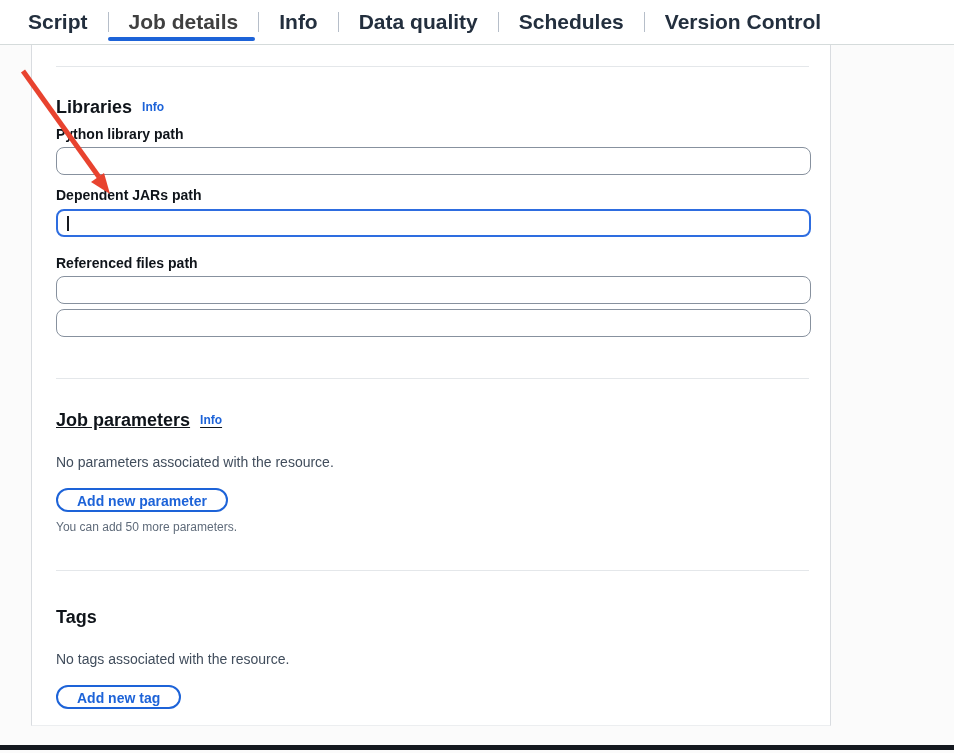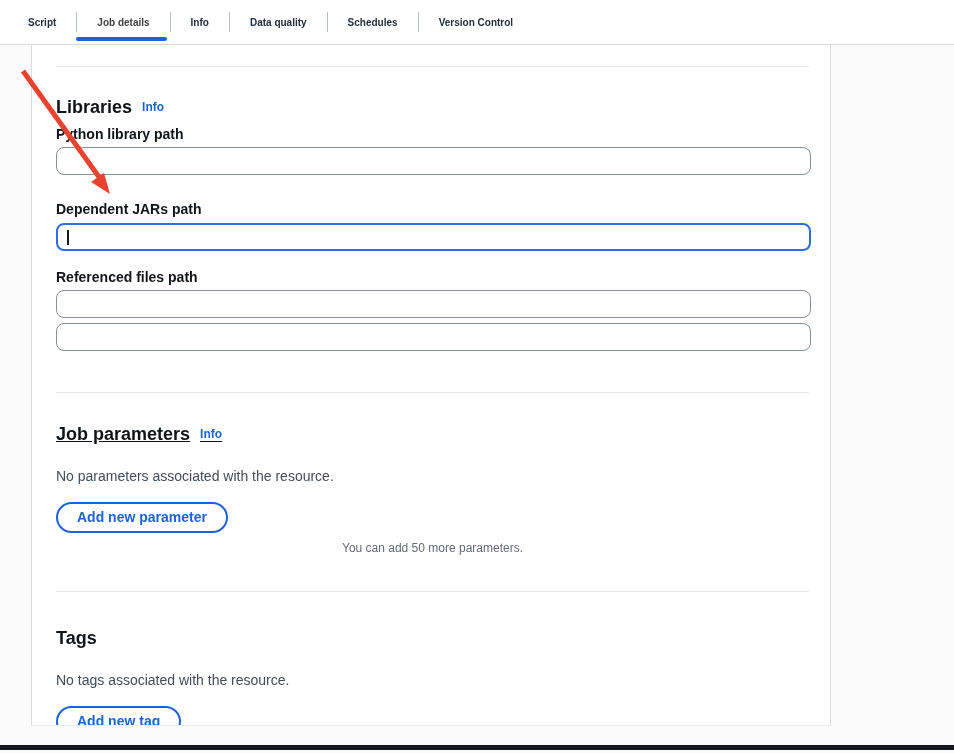--- a/index.html
+++ b/index.html
@@ -17,21 +17,21 @@
   .tabbar {
     position:absolute; top:0; left:0;
     width:954px; height:45px;
     background:#ffffff;
     border-bottom:1px solid #d5dbdb;
     display:flex; align-items:stretch;
     padding-left:28px;
   }
   .tab {
     display:flex; align-items:center;
-    font-size:10px; font-weight:700;
+    font-size:21px; font-weight:700;
     color:#232f3e;
     cursor:pointer;
     position:relative;
     white-space:nowrap;
   }
   .tab.active { color:#404040; }
   .tab.active::after {
     content:"";
     position:absolute; left:-21px; right:-17px; bottom:3px;
     height:4px; border-radius:2px;
@@ -75,21 +75,21 @@
     margin-left:10px;
     vertical-align:2px;
     cursor:pointer;
   }
 
   .field-label {
     font-size:14px; font-weight:700;
     color:#0f141a; line-height:16px;
   }
   .lbl-1 { margin-top:9px; }
-  .lbl-2 { margin-top:26px; }
+  .lbl-2 { margin-top:12px; }
   .lbl-3 { margin-top:18px; }
   .lbl-4 { margin-top:19px; }
 
   .input-wrap { position:relative; margin-top:5px; }
   .input-wrap.focused { margin-top:6px; }
   .text-input {
     width:755px; height:28px;
     border:1px solid #87919e;
     border-radius:8px;
     background:#ffffff;
@@ -116,27 +116,27 @@
   }
   .pill-button {
     display:inline-block;
     margin-top:18px;
     border:2px solid #1d63d8;
     border-radius:16px;
     background:#ffffff;
     color:#1d63d8;
     font-family:"Liberation Sans", sans-serif;
     font-size:14px; font-weight:700;
-    height:31px; line-height:23px;
+    height:24px; line-height:23px;
     padding:0 19px;
     cursor:pointer;
   }
   .helper-text {
     margin-top:8px;
-    font-size:12px; color:#5f6b7a; line-height:14px;text-align:center;
+    font-size:12px; color:#5f6b7a; line-height:14px;
   }
 
   
   .arrow-overlay {
     position:absolute; top:0; left:0;
     width:954px; height:753px;
     pointer-events:none;
     z-index:10;
   }
 

